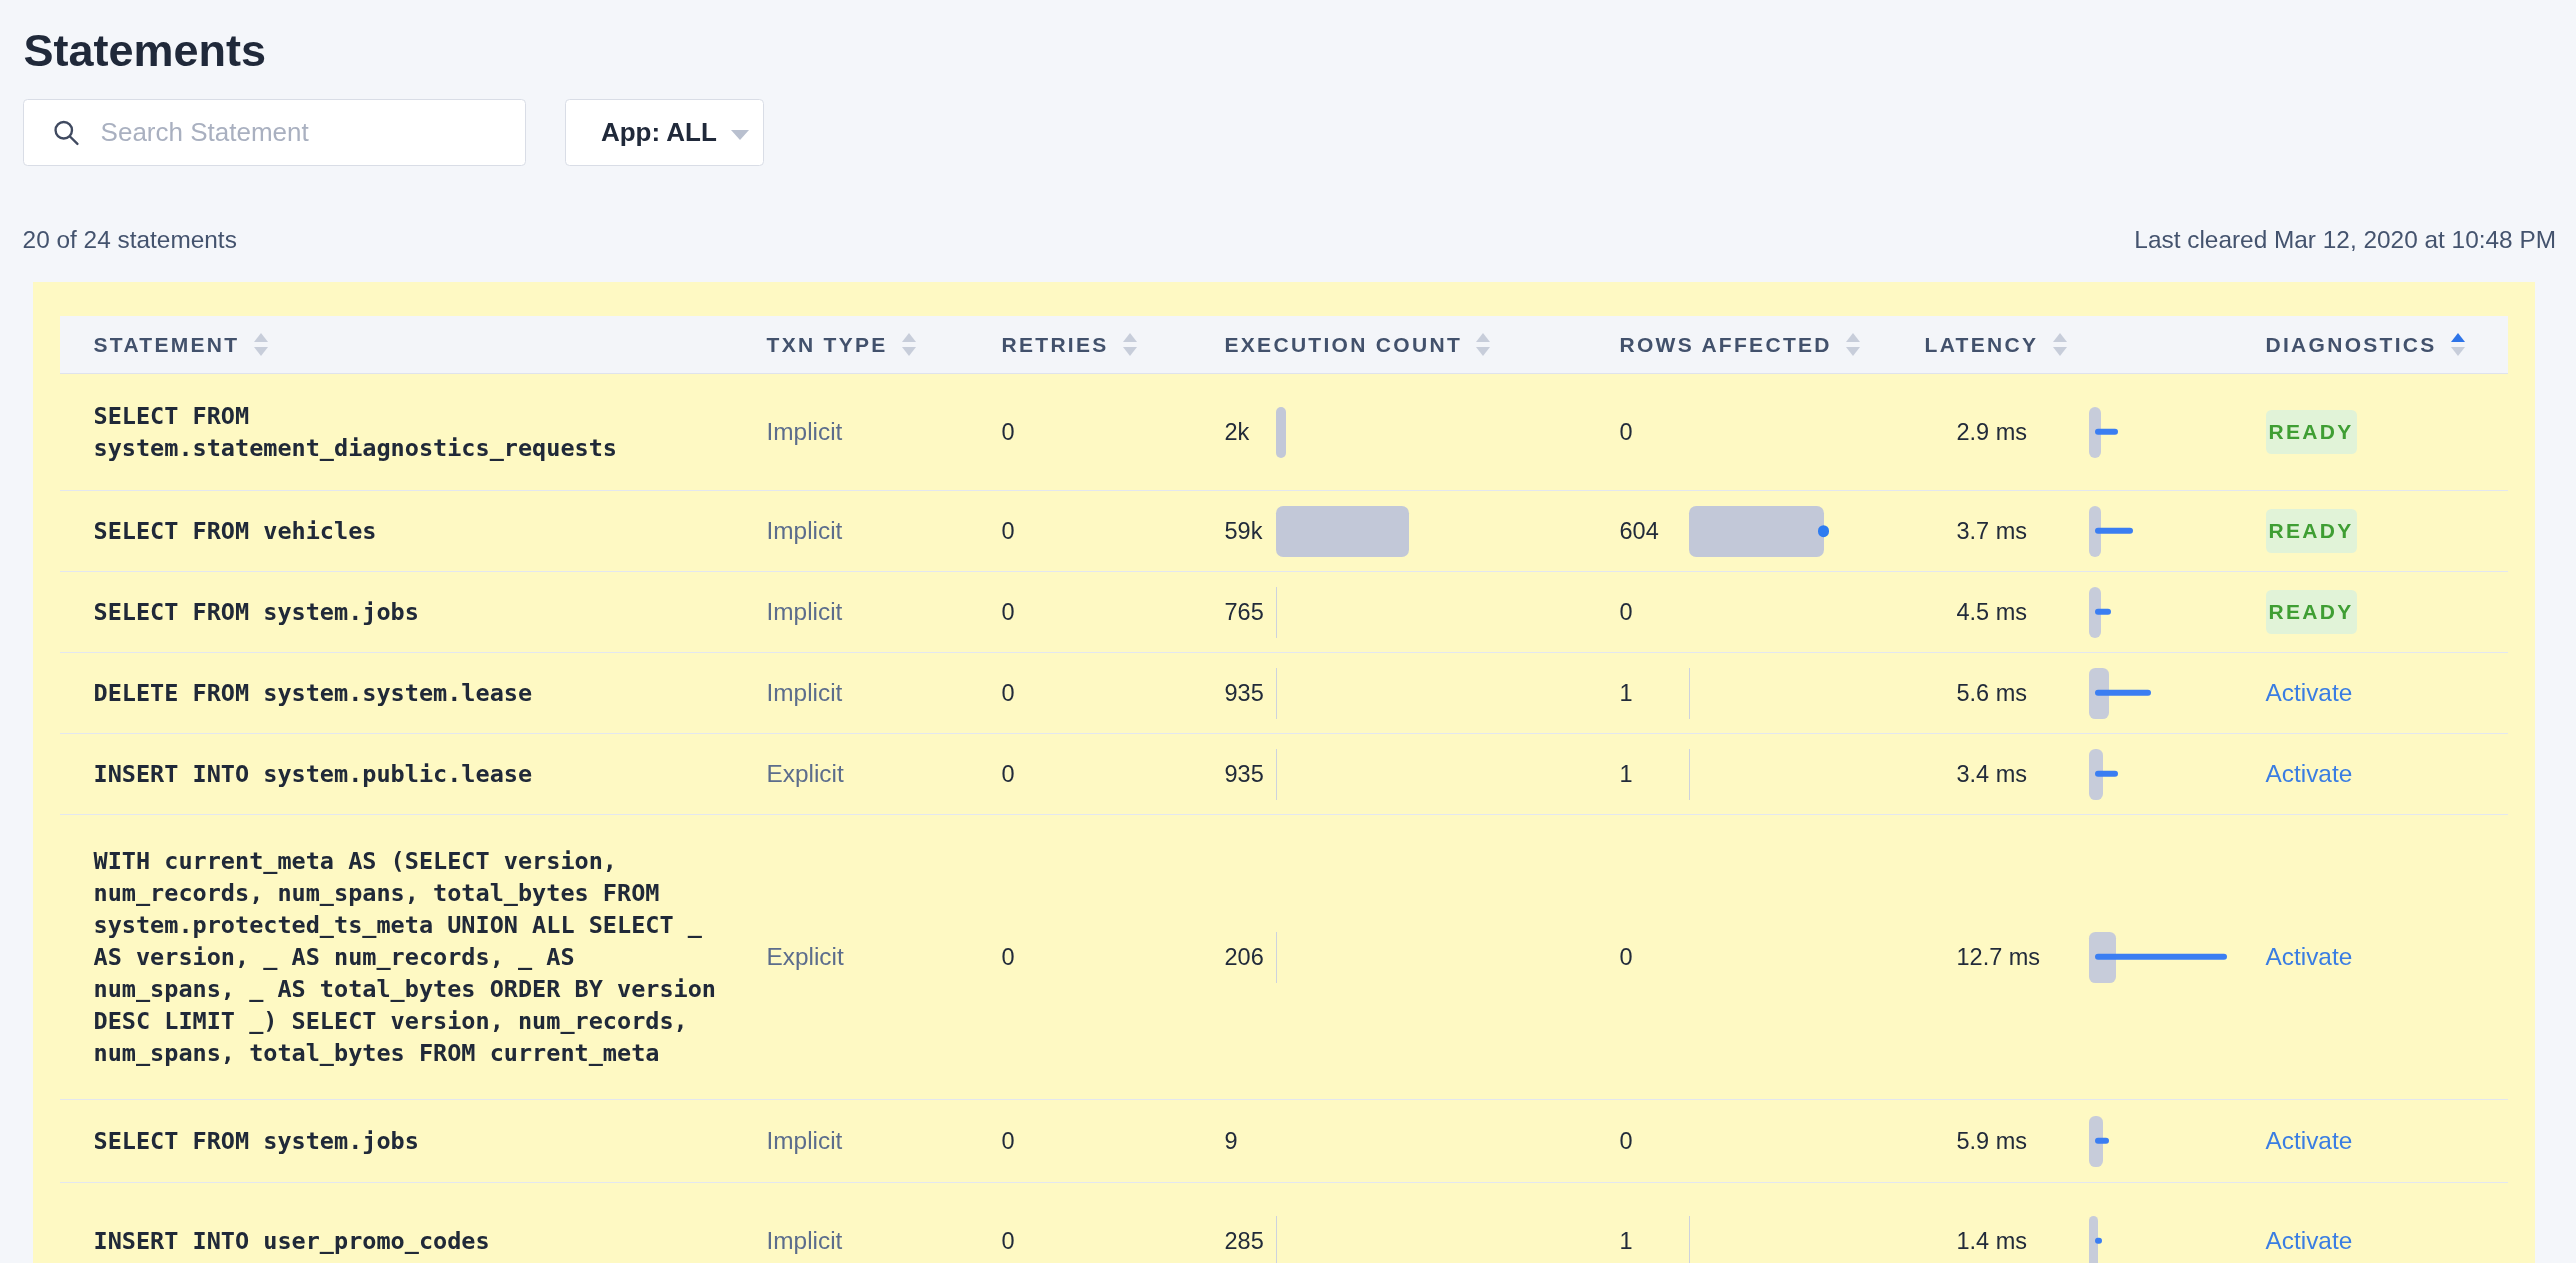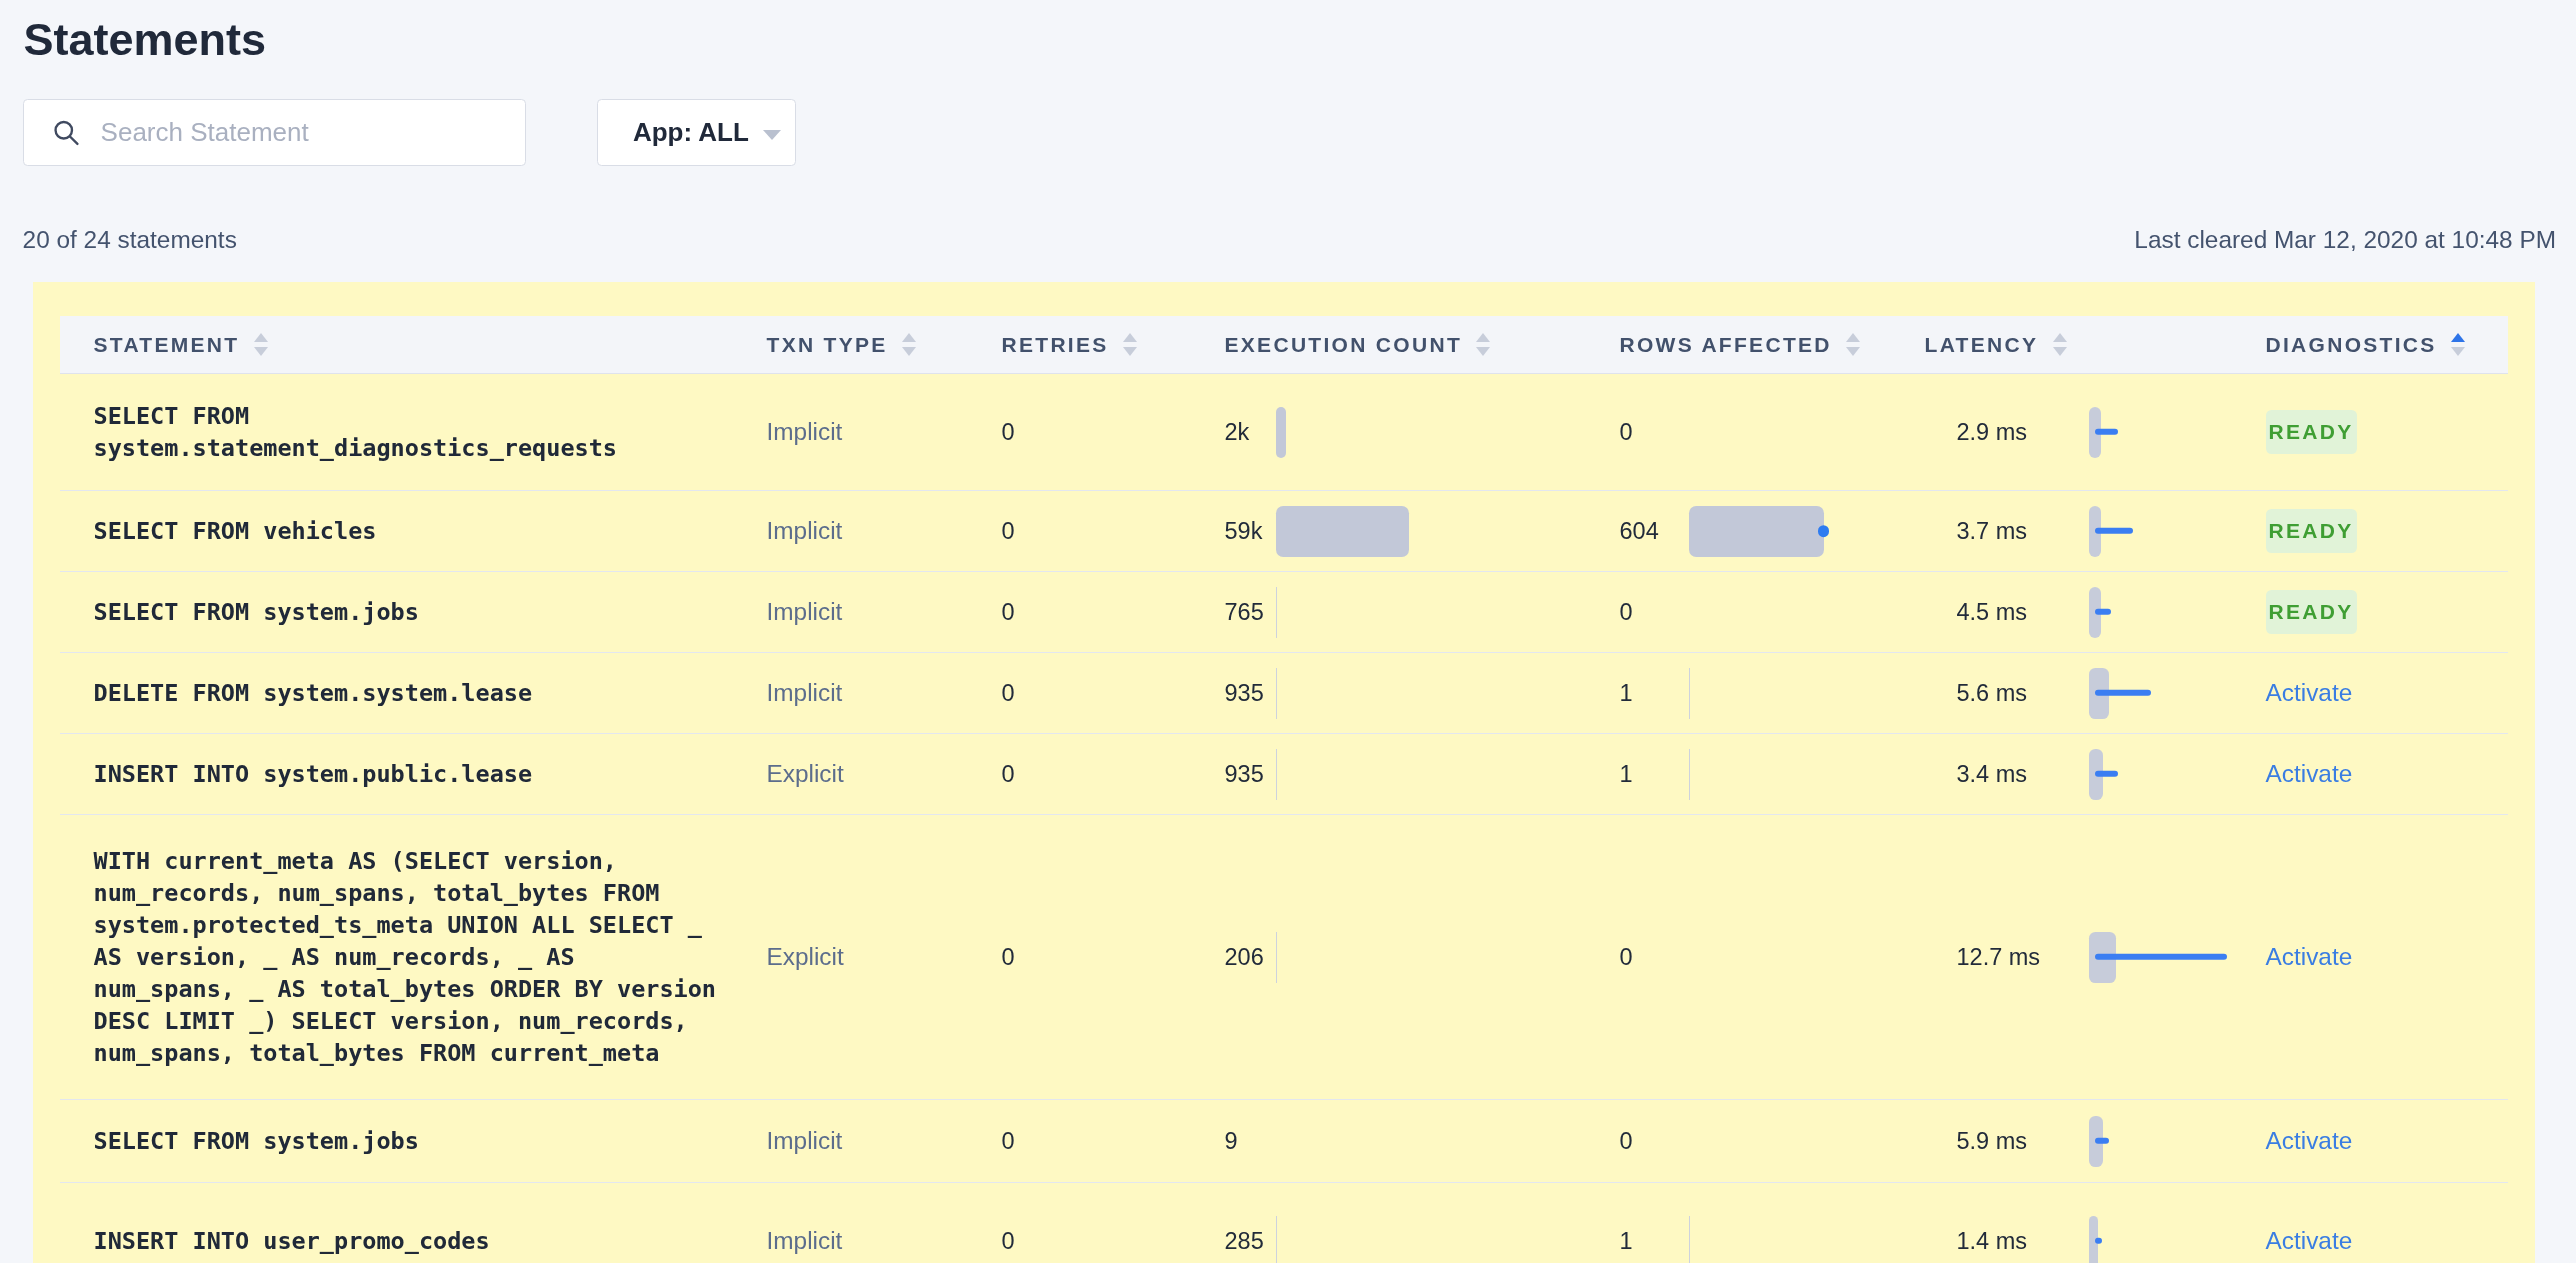--- a/index.html
+++ b/index.html
@@ -1,19 +1,19 @@
 <!DOCTYPE html>
 <html style="font-size:14.4px"><head>
 <meta charset="utf-8">
 <style>
   *{margin:0;padding:0;box-sizing:border-box;}
   html,body{width:2576px;height:1264px;}
   body{background:#f4f6fa;font-family:"Liberation Sans",sans-serif;position:relative;overflow:hidden;}
-  .title{position:absolute;left:23.5px;top:14px;font-size:45px;font-weight:700;color:#20293a;}
-  .controls{position:absolute;left:22.6px;top:99px;display:flex;gap:71px;}
+  .title{position:absolute;left:23.5px;top:25px;font-size:45px;font-weight:700;color:#20293a;}
+  .controls{position:absolute;left:22.6px;top:99px;display:flex;gap:39px;}
   .searchbox{position:relative;width:503px;height:67px;background:#fff;border:1.8px solid #d9dde6;border-radius:4.5px;}
   .searchbox svg{position:absolute;left:27px;top:50%;transform:translateY(-50%);}
   .searchinput{position:absolute;left:0;top:0;width:100%;height:100%;border:none;outline:none;background:transparent;padding-left:77px;font-size:26px;color:#20293a;font-family:inherit;}
   .searchinput::placeholder{color:#a9b0c0;}
   .appfilter{width:199px;height:67px;background:#fff;border:1.8px solid #d9dde6;border-radius:4.5px;display:flex;align-items:center;justify-content:center;gap:14.4px;cursor:pointer;font-family:inherit;padding-left:22px;}
   .applabel{font-size:26px;font-weight:700;color:#20293a;}
   .caret{width:0;height:0;border-left:9px solid transparent;border-right:9px solid transparent;border-top:10.8px solid #b9c0cf;margin-top:4.5px;}
   .metarow{position:absolute;left:22.6px;right:20px;top:226px;display:flex;justify-content:space-between;align-items:baseline;}
   .count,.cleared{font-size:24.4px;color:#44536e;}
   .card{position:absolute;left:32.5px;top:282px;width:2502px;height:982px;background:#fef9c3;overflow:hidden;}

